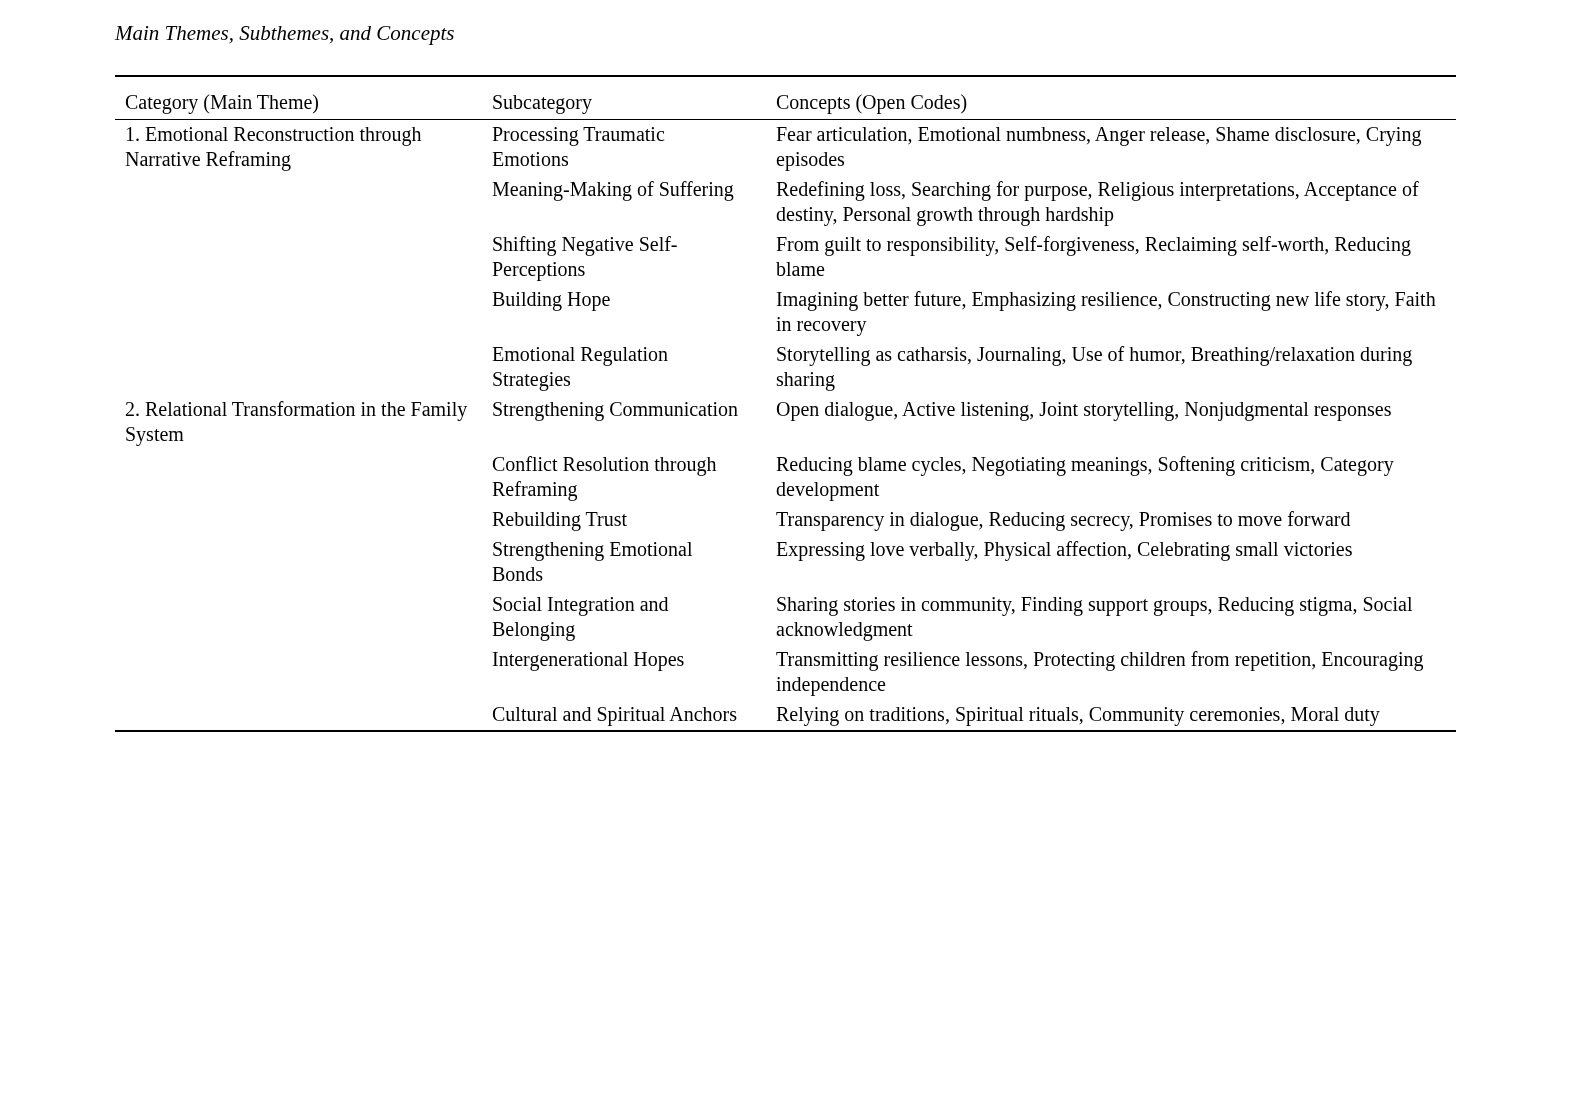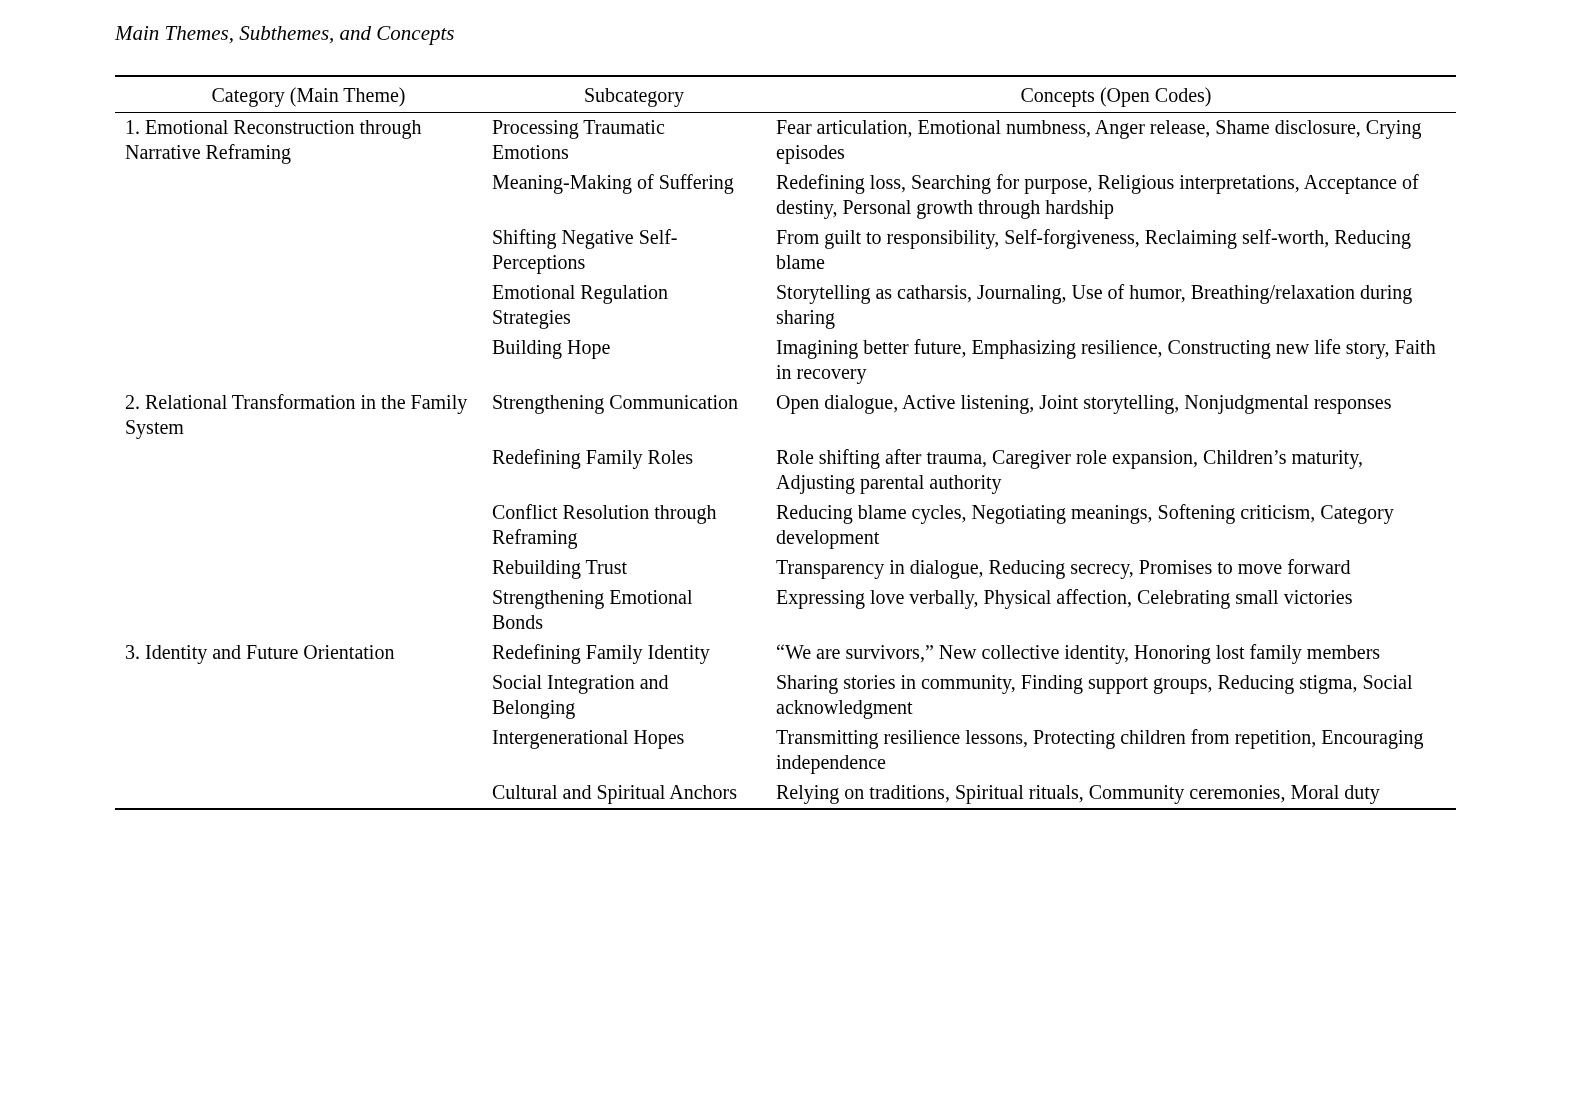--- a/index.html
+++ b/index.html
@@ -34,24 +34,24 @@
     table-layout: fixed;
     border-top: 2px solid #000000;
     border-bottom: 2px solid #000000;
     font-size: 20px;
     line-height: 25px;
   }
   col.c1 { width: 377px; }
   col.c2 { width: 284px; }
   col.c3 { width: 680px; }
   thead th {
-    text-align: center;
+    text-align: left;
     font-weight: normal;
     border-bottom: 1px solid #000000;
-    padding: 6px 0 4px 0;
+    padding: 13px 0 4px 0;
     vertical-align: top;
   }
   thead th.h1 { padding-left: 10px; }
   tbody td {
     vertical-align: top;
     padding: 2px 0 3px 0;
   }
   tbody td.cat { padding-left: 10px; padding-right: 20px; }
   tbody td.sub { padding-right: 32px; }
   tbody td.con { padding-right: 14px; }
@@ -88,57 +88,47 @@
           <td class="sub">Meaning-Making of Suffering</td>
           <td class="con">Redefining loss, Searching for purpose, Religious interpretations, Acceptance of destiny, Personal growth through hardship</td>
         </tr>
         <tr>
           <td class="cat"></td>
           <td class="sub">Shifting Negative Self-Perceptions</td>
           <td class="con">From guilt to responsibility, Self-forgiveness, Reclaiming self-worth, Reducing blame</td>
         </tr>
         <tr>
           <td class="cat"></td>
-          <td class="sub">Emotional Regulation Strategies</td>
-          <td class="con">Storytelling as catharsis, Journaling, Use of humor, Breathing/relaxation during sharing</td>
+          <td class="sub">Building Hope</td>
+          <td class="con">Imagining better future, Emphasizing resilience, Constructing new life story, Faith in recovery</td>
         </tr>
         <tr>
           <td class="cat"></td>
-          <td class="sub">Building Hope</td>
-          <td class="con">Imagining better future, Emphasizing resilience, Constructing new life story, Faith in recovery</td>
+          <td class="sub">Emotional Regulation Strategies</td>
+          <td class="con">Storytelling as catharsis, Journaling, Use of humor, Breathing/relaxation during sharing</td>
         </tr>
         <tr>
           <td class="cat">2. Relational Transformation in the Family System</td>
           <td class="sub">Strengthening Communication</td>
           <td class="con">Open dialogue, Active listening, Joint storytelling, Nonjudgmental responses</td>
-        </tr>
-        <tr>
-          <td class="cat"></td>
-          <td class="sub">Redefining Family Roles</td>
-          <td class="con">Role shifting after trauma, Caregiver role expansion, Children’s maturity, Adjusting parental authority</td>
         </tr>
         <tr>
           <td class="cat"></td>
           <td class="sub">Conflict Resolution through Reframing</td>
           <td class="con">Reducing blame cycles, Negotiating meanings, Softening criticism, Category development</td>
         </tr>
         <tr>
           <td class="cat"></td>
           <td class="sub">Rebuilding Trust</td>
           <td class="con">Transparency in dialogue, Reducing secrecy, Promises to move forward</td>
         </tr>
         <tr>
           <td class="cat"></td>
           <td class="sub">Strengthening Emotional Bonds</td>
           <td class="con">Expressing love verbally, Physical affection, Celebrating small victories</td>
-        </tr>
-        <tr>
-          <td class="cat">3. Identity and Future Orientation</td>
-          <td class="sub">Redefining Family Identity</td>
-          <td class="con">“We are survivors,” New collective identity, Honoring lost family members</td>
         </tr>
         <tr>
           <td class="cat"></td>
           <td class="sub">Social Integration and Belonging</td>
           <td class="con">Sharing stories in community, Finding support groups, Reducing stigma, Social acknowledgment</td>
         </tr>
         <tr>
           <td class="cat"></td>
           <td class="sub">Intergenerational Hopes</td>
           <td class="con">Transmitting resilience lessons, Protecting children from repetition, Encouraging independence</td>

